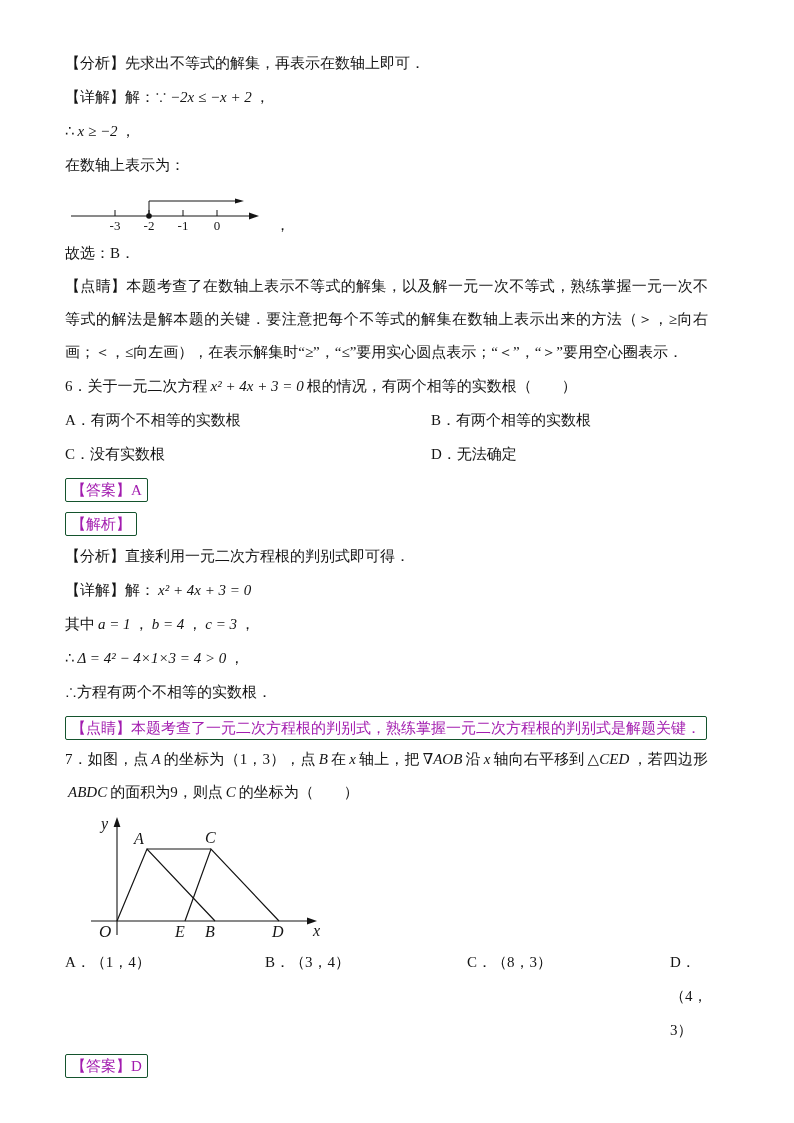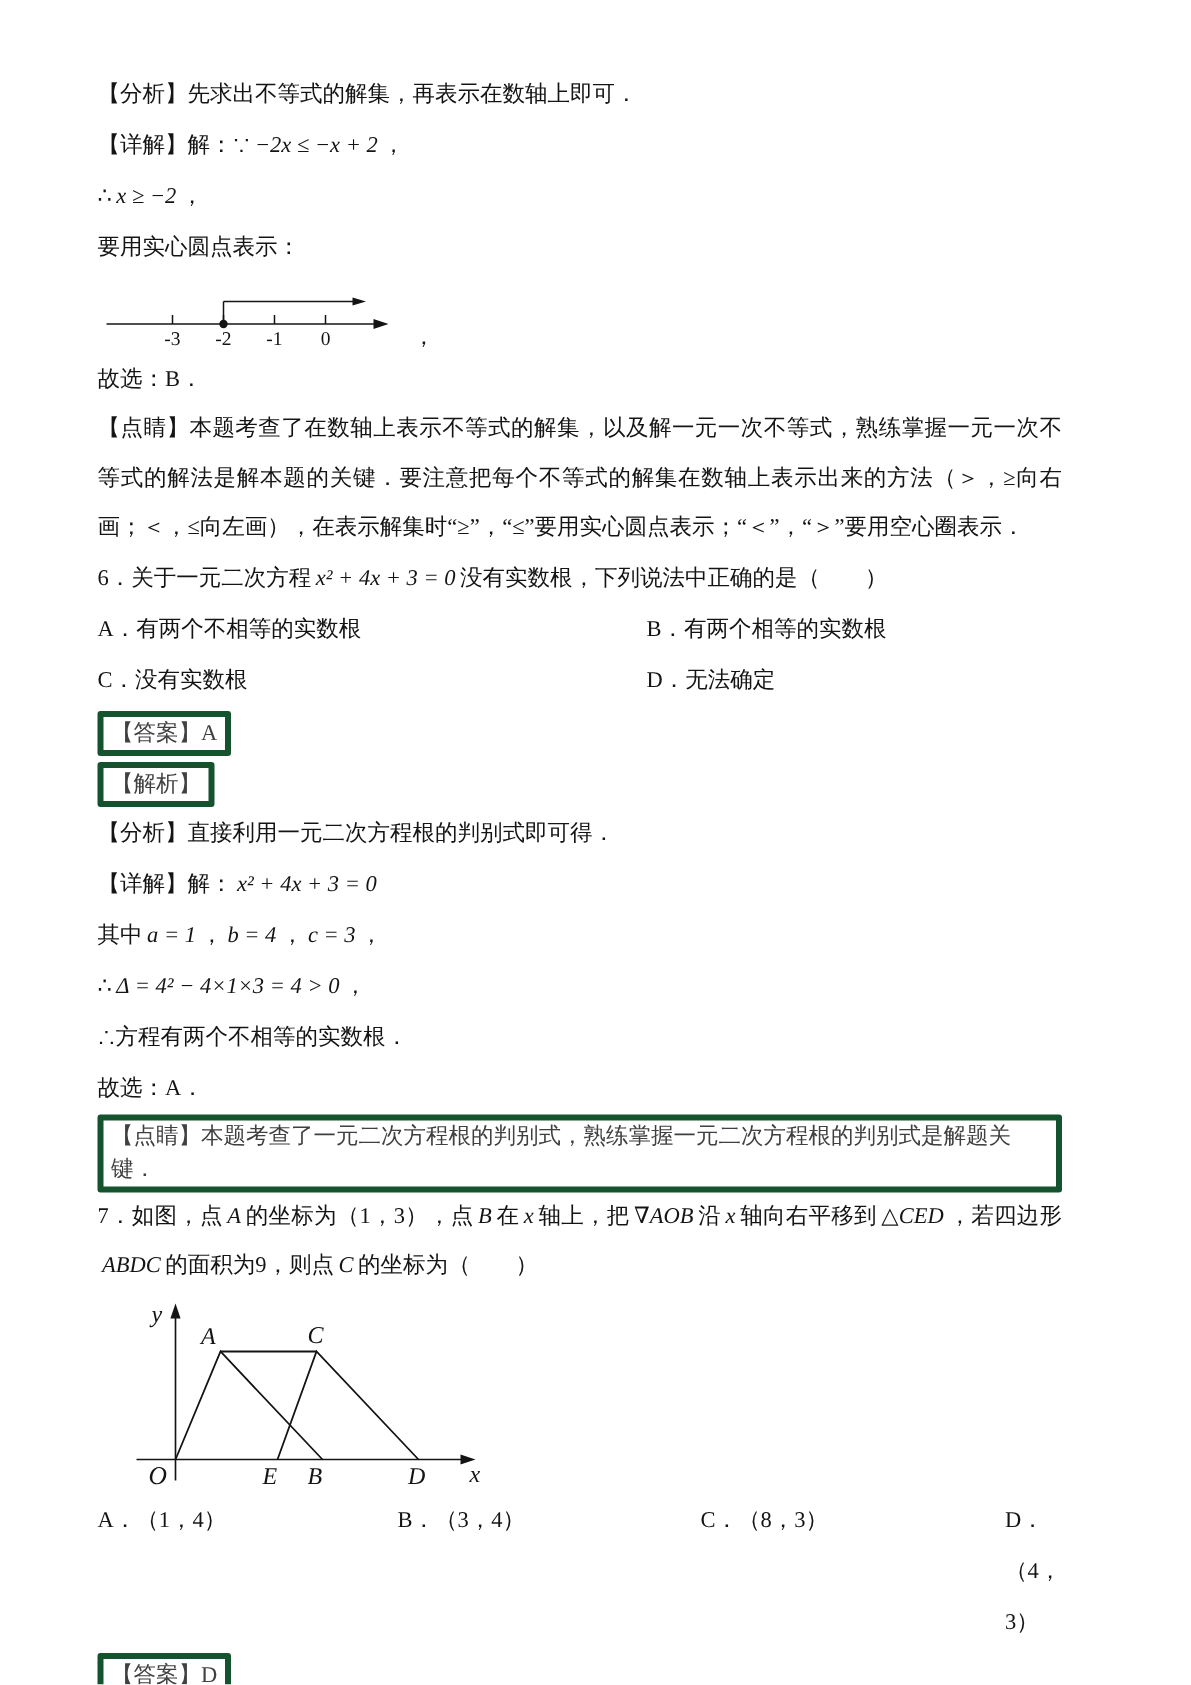--- a/index.html
+++ b/index.html
@@ -20,45 +20,45 @@
   .math {
     font-family: "Liberation Serif", "DejaVu Serif", serif;
     font-style: italic;
     margin: 0 3px;
     white-space: nowrap;
     text-align: right;
   }
   .txt { font-style: normal; }
   .boxed {
     display: inline-block;
-    border: 4px solid #14532d;
+    border: 1px solid #14532d;
     border-radius: 2px;
     line-height: 22px;
     padding: 0 5px;
-    color: #404040;
+    color: #a21caf;
     vertical-align: middle;
   }
   .opts2 { display: grid; grid-template-columns: 330px 1fr; line-height: 34px; gap: 36px; }
   .opts4 { display: grid; grid-template-columns: 164px 166px 167px 1fr; line-height: 34px; gap: 36px; }
   .figrow { display: flex; align-items: flex-end; margin: 5px 0 3px 2px; }
   .nl-comma { line-height: 16px; margin-left: 8px; }
   .q7fig { margin: 4px 0 0 14px; }
   svg { display: block; }
   svg text { font-family: "Liberation Serif", "DejaVu Serif", serif; fill: #141414; }
   svg .it { font-style: italic; }
 </style>
 </head>
 <body>
 
 <div class="page">
 
   <div class="line"><span class="txt">【分析】先求出不等式的解集，再表示在数轴上即可．</span></div>
   <div class="line"><span class="txt">【详解】解：∵</span><span class="math">−2x ≤ −x + 2</span><span class="txt">，</span></div>
   <div class="line"><span class="txt">∴</span><span class="math">x ≥ −2</span><span class="txt">，</span></div>
-  <div class="line"><span class="txt">要用实心圆点表示：</span></div>
+  <div class="line"><span class="txt">在数轴上表示为：</span></div>
 
   <div class="figrow">
     <svg width="200" height="46" viewBox="0 0 200 46">
 
       <line x1="4" y1="29" x2="184" y2="29" stroke="#141414" stroke-width="1"></line>
       <polygon points="192,29 182,25.6 182,32.4" fill="#141414"></polygon>
 
       <line x1="48" y1="29" x2="48" y2="23" stroke="#141414" stroke-width="1"></line>
       <line x1="82" y1="29" x2="82" y2="23" stroke="#141414" stroke-width="1"></line>
       <line x1="116" y1="29" x2="116" y2="23" stroke="#141414" stroke-width="1"></line>
@@ -73,21 +73,21 @@
       <text x="82" y="43" font-size="13" text-anchor="middle">-2</text>
       <text x="116" y="43" font-size="13" text-anchor="middle">-1</text>
       <text x="150" y="43" font-size="13" text-anchor="middle">0</text>
     </svg>
     <span class="nl-comma">，</span>
   </div>
 
   <div class="line"><span class="txt">故选：B．</span></div>
   <div class="para"><span class="txt">【点睛】本题考查了在数轴上表示不等式的解集，以及解一元一次不等式，熟练掌握一元一次不等式的解法是解本题的关键．要注意把每个不等式的解集在数轴上表示出来的方法（＞，≥向右画；＜，≤向左画），在表示解集时“≥”，“≤”要用实心圆点表示；“＜”，“＞”要用空心圈表示．</span></div>
 
-  <div class="line"><span class="txt">6．关于一元二次方程</span><span class="math">x² + 4x + 3 = 0</span><span class="txt">没有实数根，下列说法中正确的是（　　）</span></div>
+  <div class="line"><span class="txt">6．关于一元二次方程</span><span class="math">x² + 4x + 3 = 0</span><span class="txt">根的情况，有两个相等的实数根（　　）</span></div>
 
   <div class="opts2">
     <span>A．有两个不相等的实数根</span>
     <span>B．有两个相等的实数根</span>
   </div>
   <div class="opts2">
     <span>C．没有实数根</span>
     <span>D．无法确定</span>
   </div>
 
@@ -96,21 +96,20 @@
   </div>
   <div class="line">
     <span class="boxed">【解析】</span>
   </div>
 
   <div class="line"><span class="txt">【分析】直接利用一元二次方程根的判别式即可得．</span></div>
   <div class="line"><span class="txt">【详解】解：</span><span class="math">x² + 4x + 3 = 0</span></div>
   <div class="line"><span class="txt">其中</span><span class="math">a = 1</span><span class="txt">，</span><span class="math">b = 4</span><span class="txt">，</span><span class="math">c = 3</span><span class="txt">，</span></div>
   <div class="line"><span class="txt">∴</span><span class="math">Δ = 4² − 4×1×3 = 4 &gt; 0</span><span class="txt">，</span></div>
   <div class="line"><span class="txt">∴方程有两个不相等的实数根．</span></div>
-  <div class="line"><span class="txt">故选：A．</span></div>
 
   <div class="line">
     <span class="boxed">【点睛】本题考查了一元二次方程根的判别式，熟练掌握一元二次方程根的判别式是解题关键．</span>
   </div>
 
   <div class="para"><span class="txt">7．如图，点</span><span class="math">A</span><span class="txt">的坐标为（1，3），点</span><span class="math">B</span><span class="txt">在</span><span class="math">x</span><span class="txt">轴上，把</span><span class="math">∇AOB</span><span class="txt">沿</span><span class="math">x</span><span class="txt">轴向右平移到</span><span class="math">△CED</span><span class="txt">，若四边形</span><span class="math">ABDC</span><span class="txt">的面积为9，则点</span><span class="math">C</span><span class="txt">的坐标为（　　）</span></div>
 
   <div class="q7fig">
     <svg width="250" height="132" viewBox="0 0 250 132">
 

